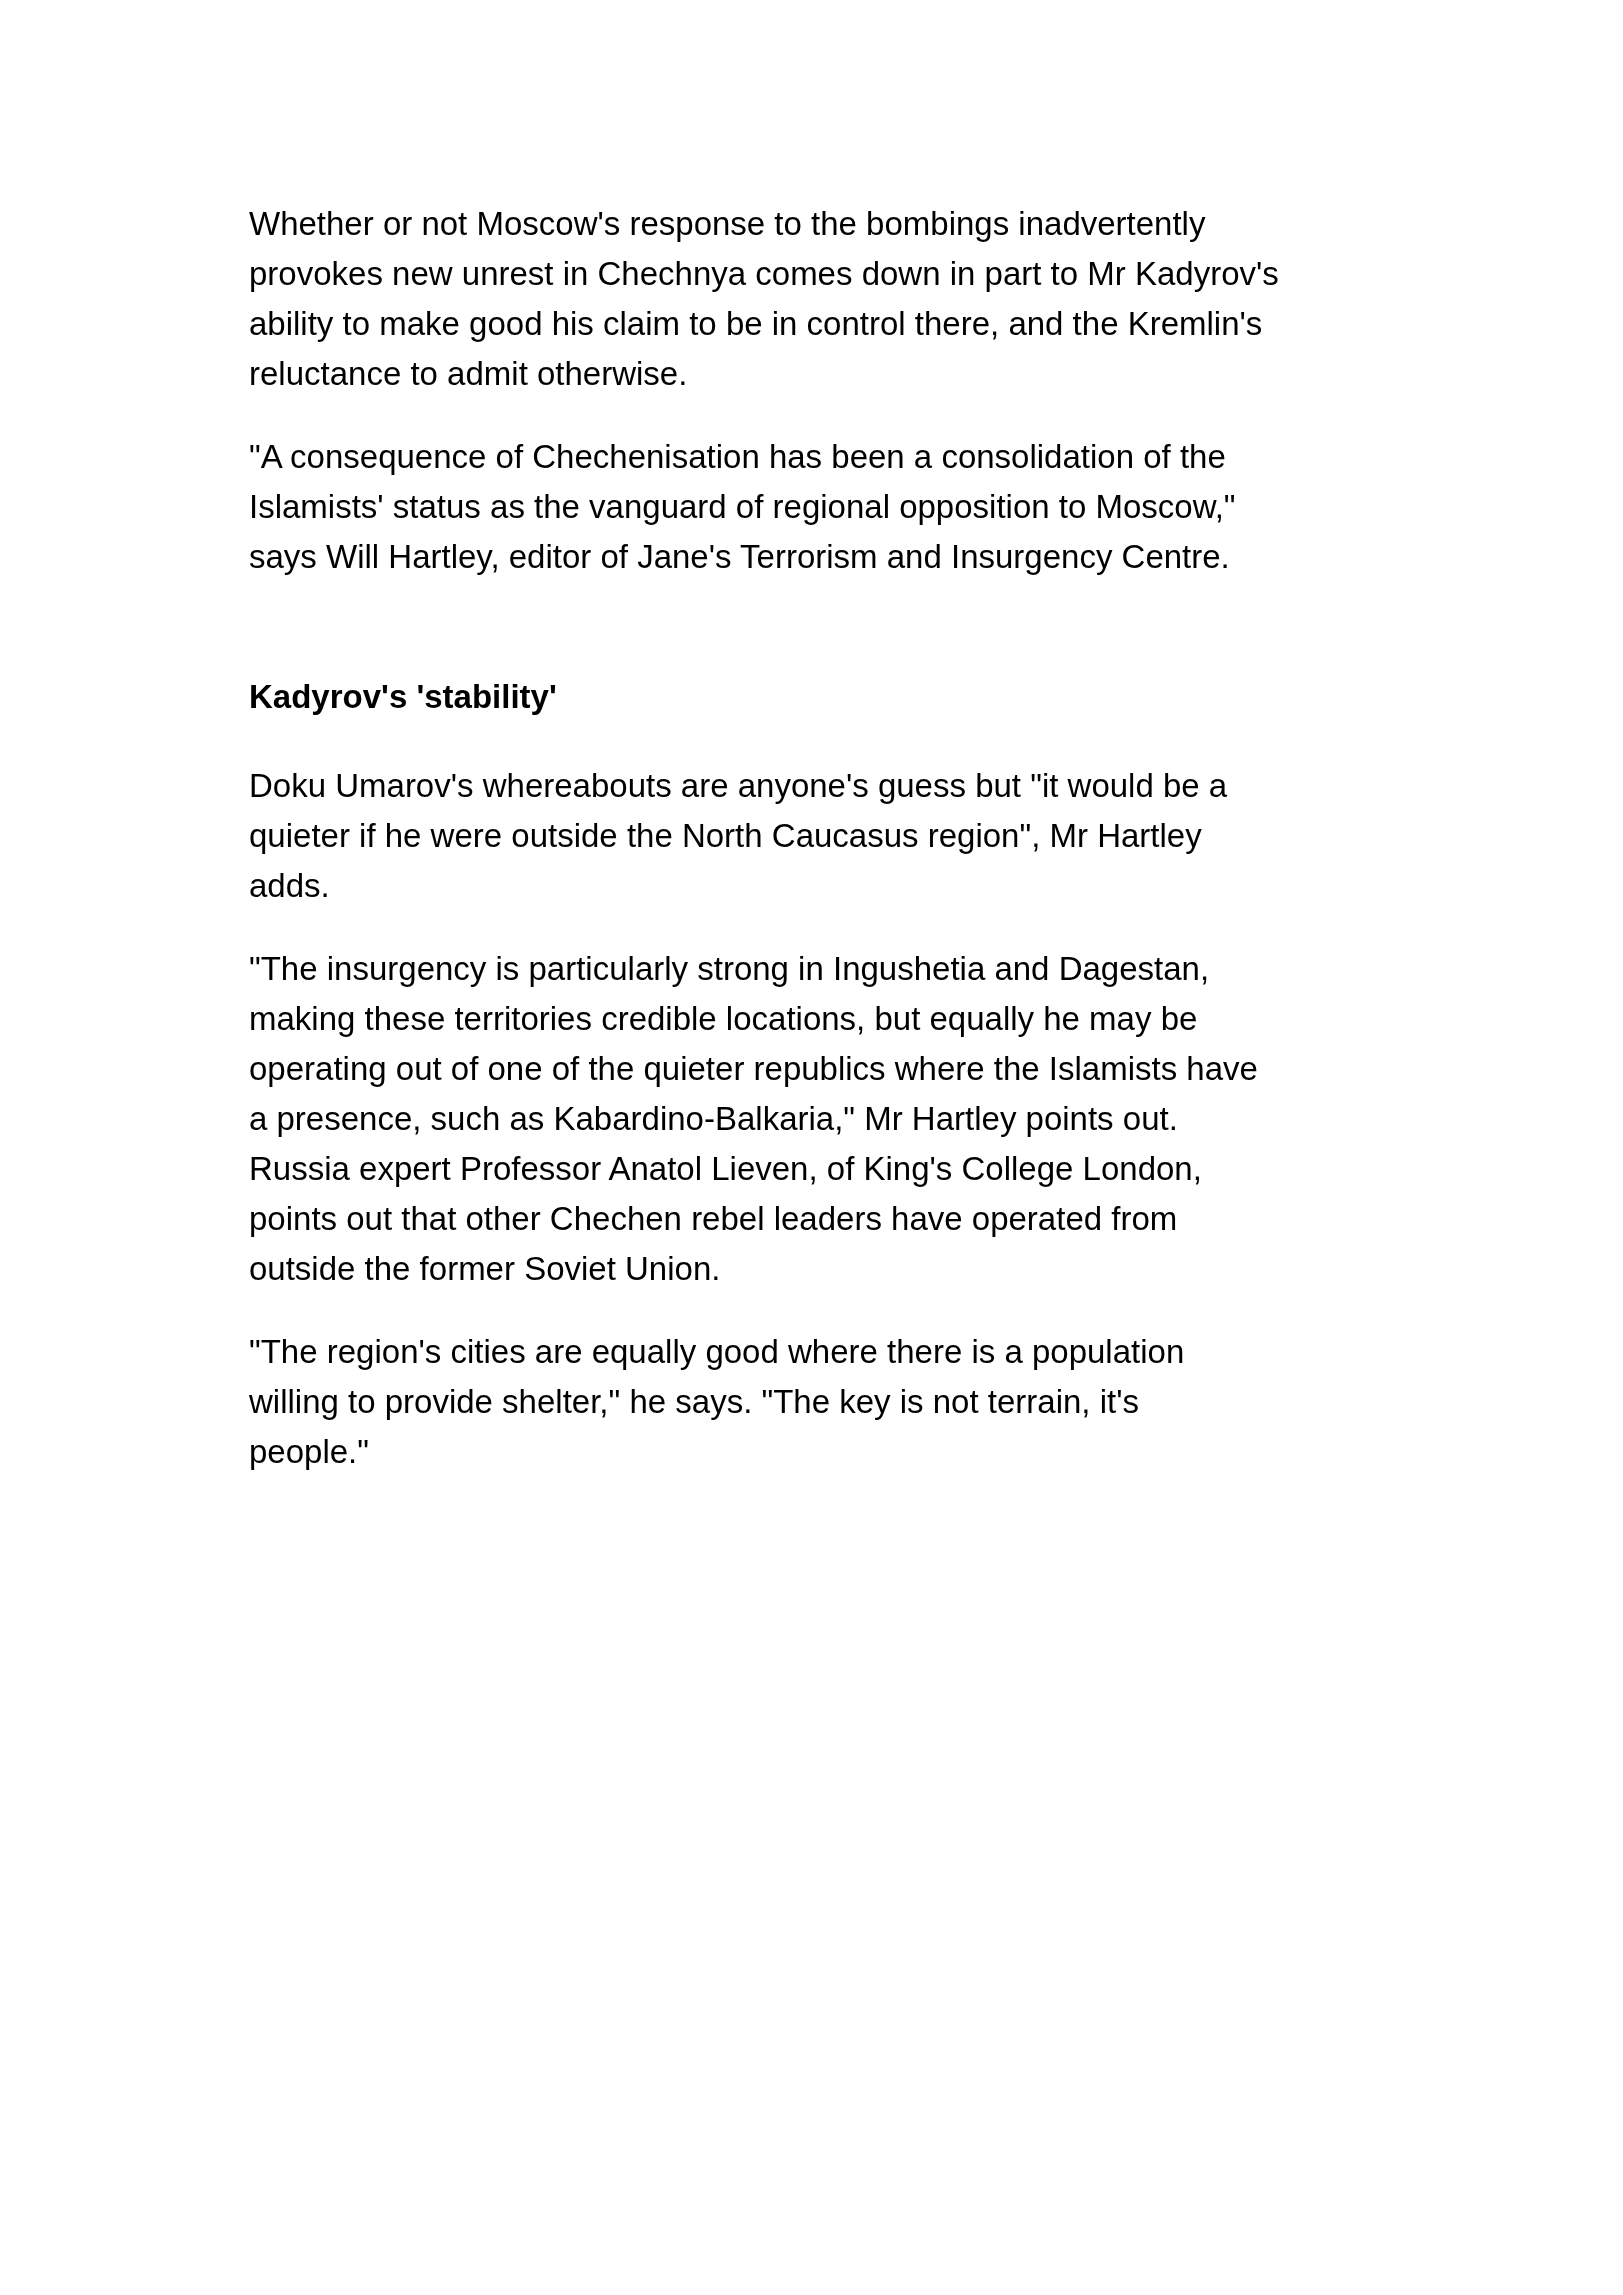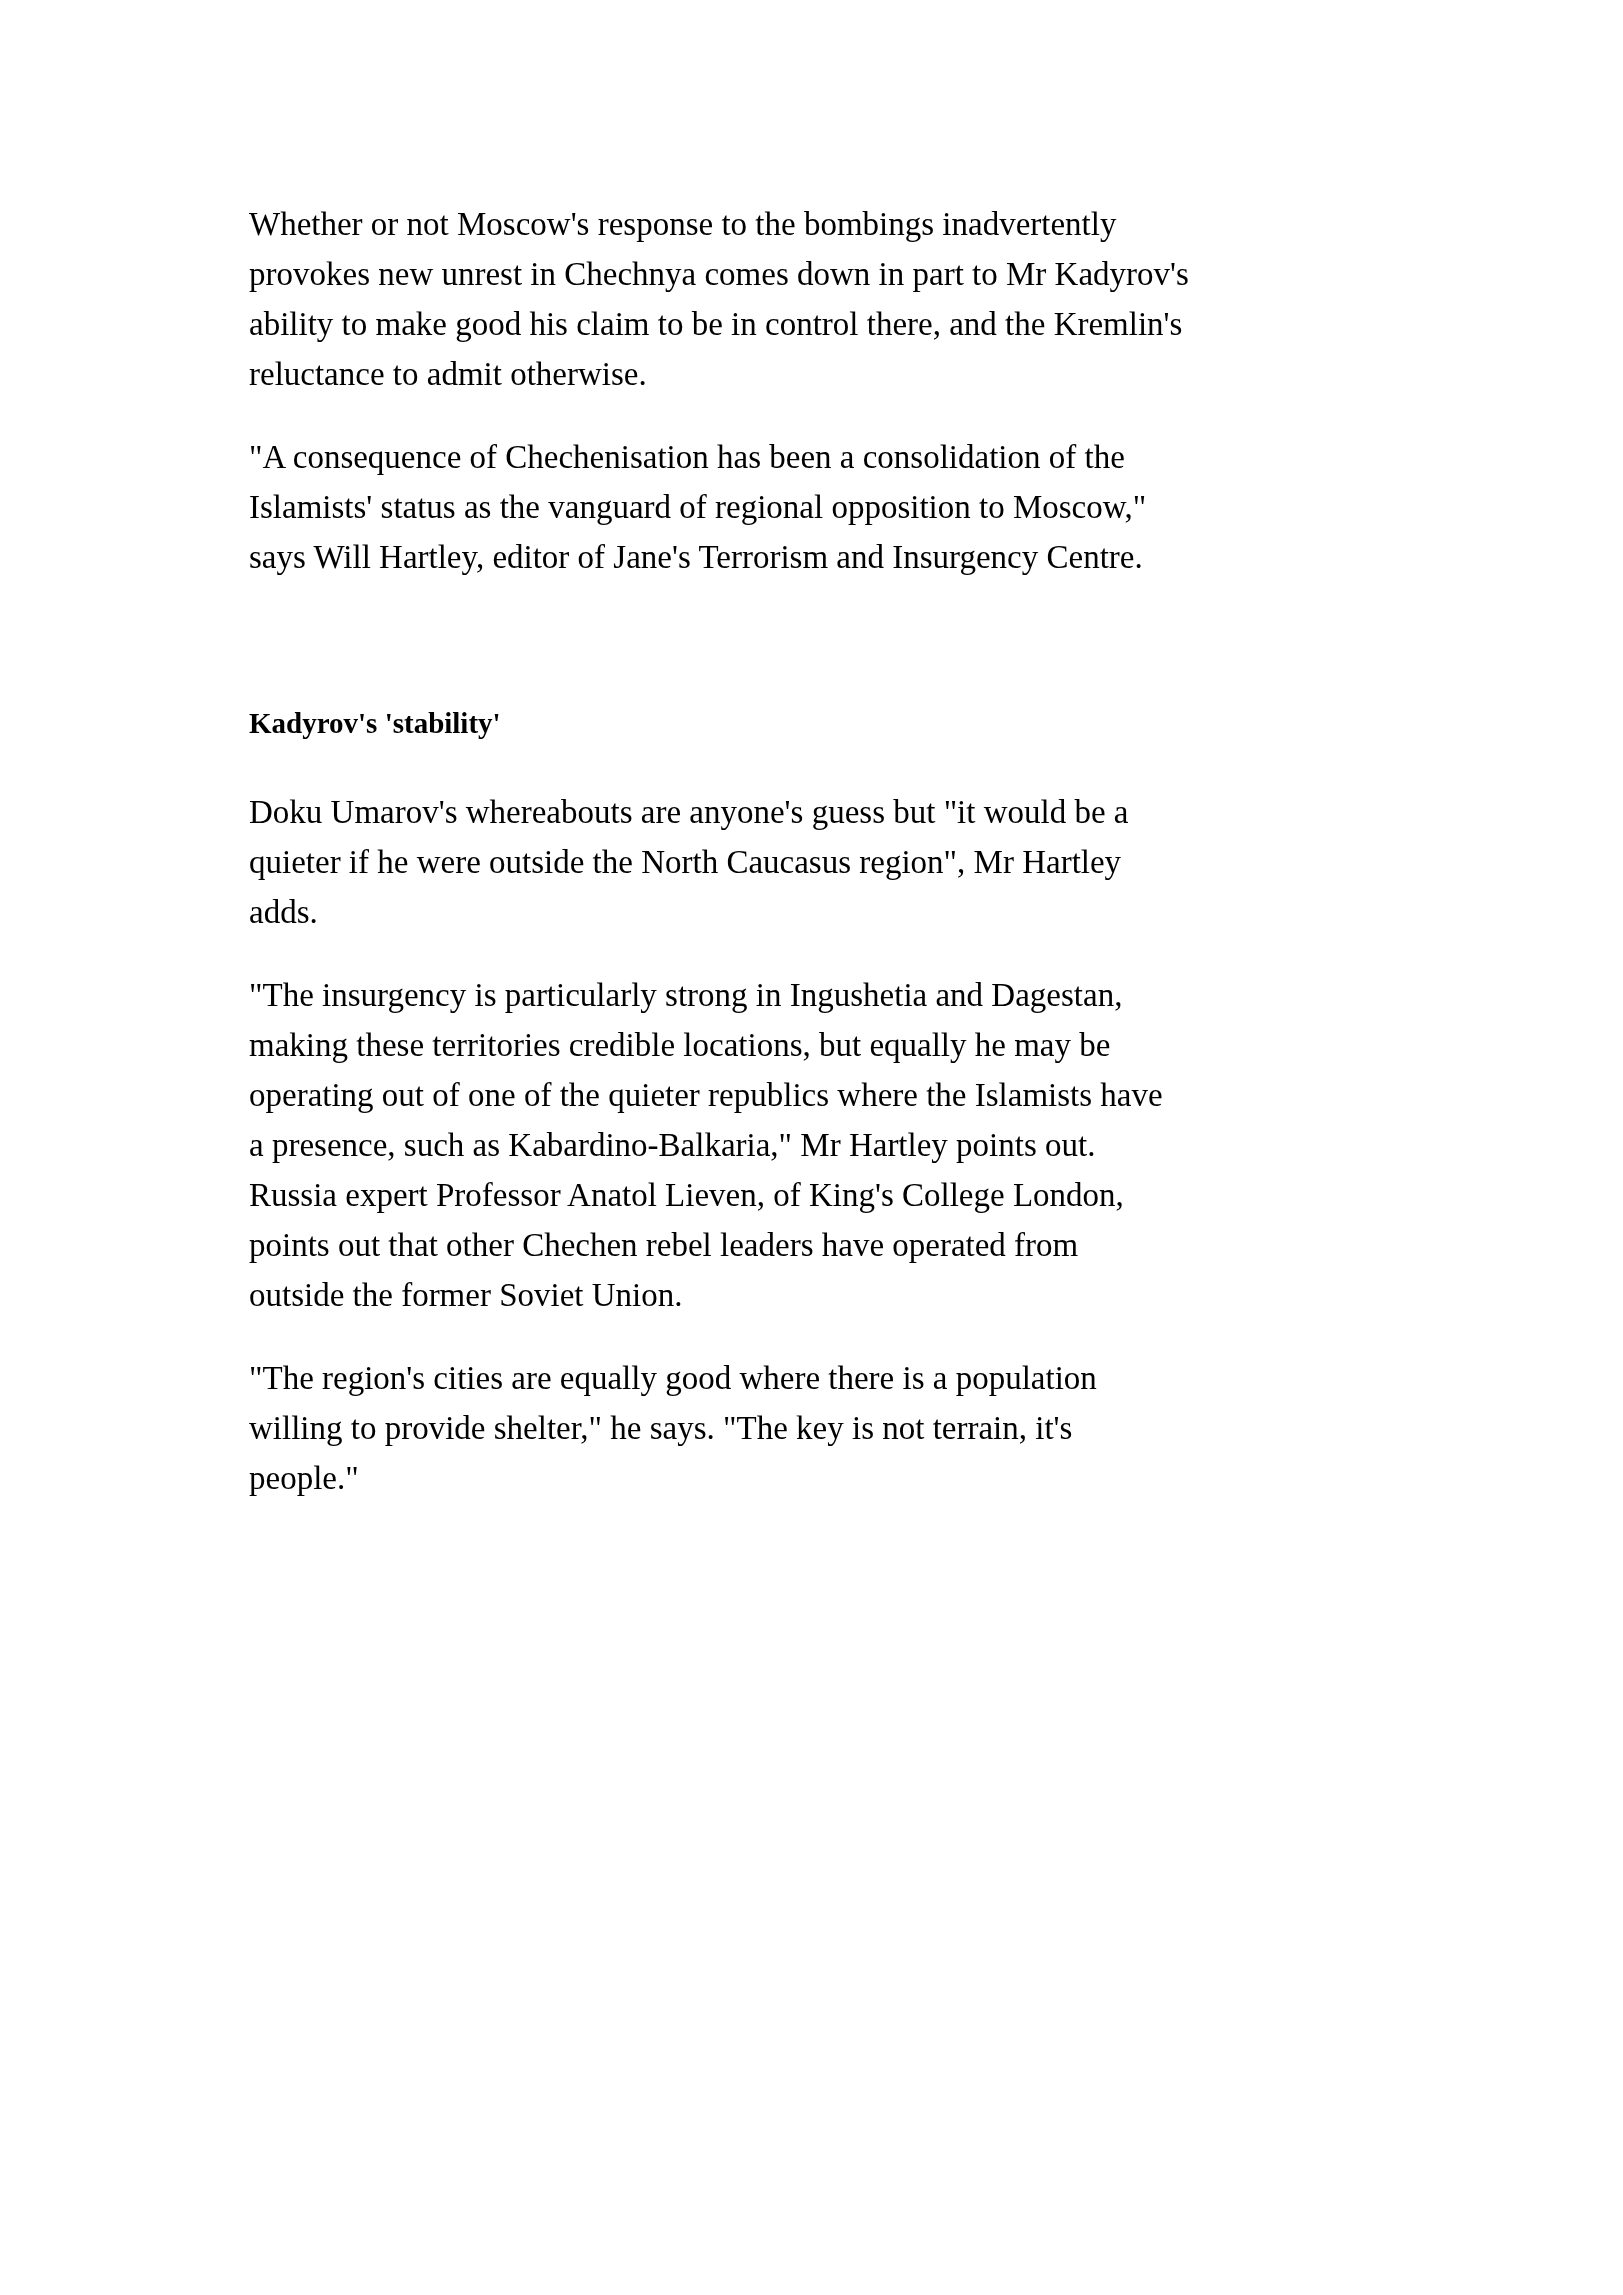--- a/index.html
+++ b/index.html
@@ -6,41 +6,41 @@
     margin: 0;
     padding: 0;
     background: #ffffff;
   }
   .page {
     position: relative;
     width: 1623px;
     height: 2295px;
     background: #ffffff;
     overflow: hidden;
-    font-family: Liberation Serif, serif;
+    font-family: Liberation Sans, sans-serif;
   }
   .content {
     position: absolute;
     left: 249px;
     top: 199px;
     width: 1178px;
   }
   .body-paragraph {
     font-size: 33px;
     line-height: 50px;
     color: #000000;
     margin: 0 0 33px 0;
     white-space: pre-line;
   }
   .section-heading {
-    font-size: 29px;
+    font-size: 33px;
     line-height: 50px;
     font-weight: bold;
     color: #000000;
-    margin: 116px 0 39px 0;
+    margin: 90px 0 39px 0;
     white-space: pre-line;
   }
 </style>
 </head>
 <body>
 
 <div class="page">
   <div class="content">
 
     <p class="body-paragraph">Whether or not Moscow's response to the bombings inadvertently

